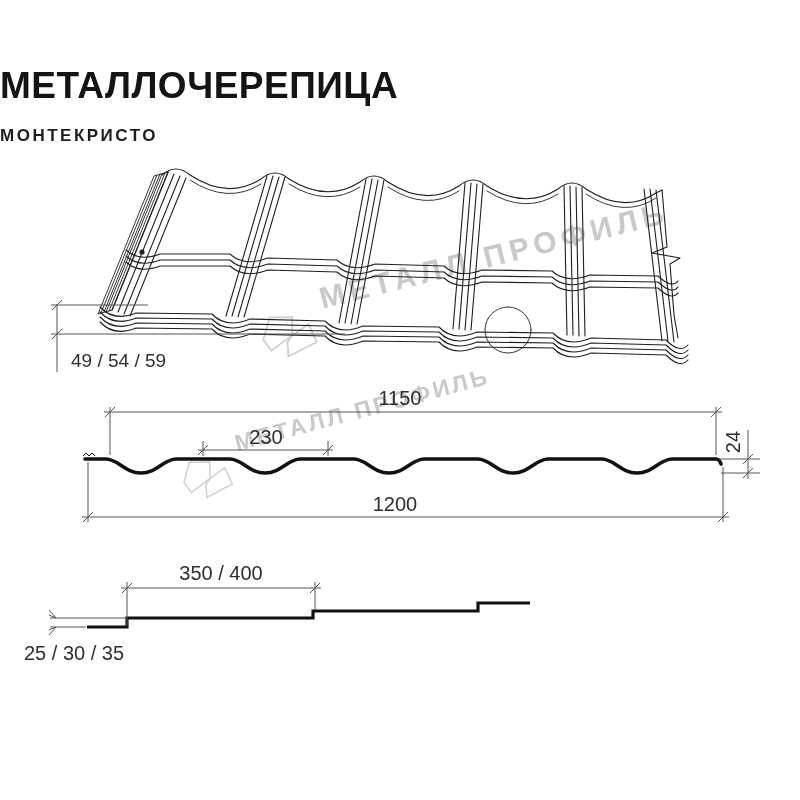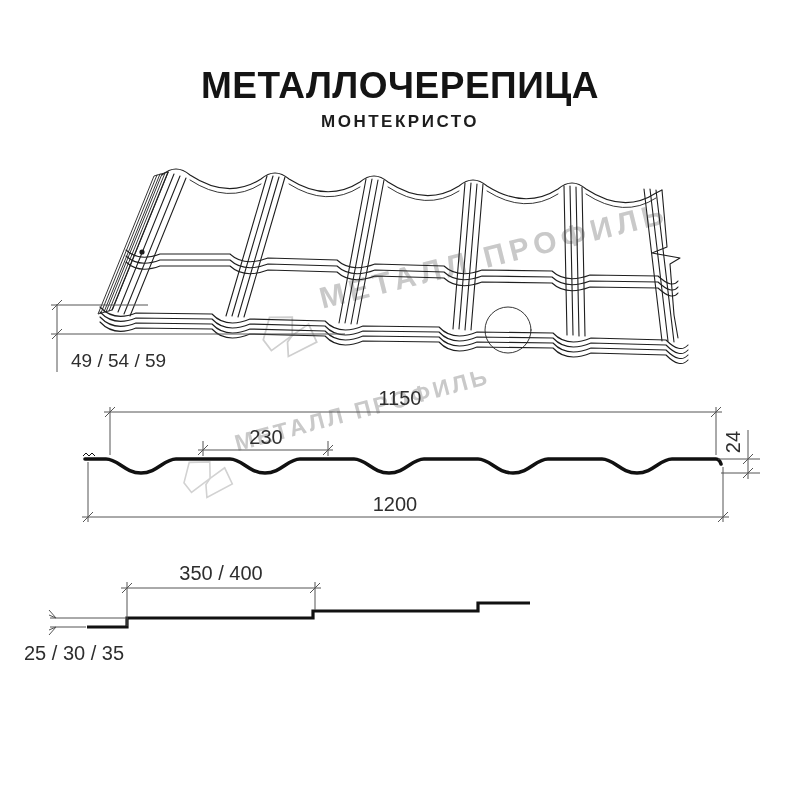--- a/index.html
+++ b/index.html
@@ -6,29 +6,29 @@
   body{
     width:800px;height:800px;
     background:#ffffff;
     font-family:"Liberation Sans", sans-serif;
     position:relative;
     overflow:hidden;
   }
   .stage{position:absolute;inset:0;width:800px;height:800px;}
   .header{
     position:absolute;top:66px;left:0;width:800px;
-    text-align:center;z-index:3;
+    z-index:3;
   }
   .header .title{
     font-size:37px;font-weight:800;letter-spacing:.5px;
     color:#141414;line-height:1.1;margin:0;
   }
   .header .subtitle{
     font-size:17px;font-weight:600;letter-spacing:2.5px;
-    color:#1d1d1d;margin-top:5px;
+    color:#1d1d1d;margin-top:19px;
   }
   .watermark{
     position:absolute;z-index:1;color:#c9c9c9;
     display:flex;align-items:flex-start;gap:10px;
     transform-origin:left top;
     pointer-events:none;white-space:nowrap;
   }
   .wm-1{left:246px;top:300px;transform:rotate(-14deg);}
   .wm-2{left:168px;top:448px;transform:rotate(-15deg);}
   .wm-text{font-weight:600;}

